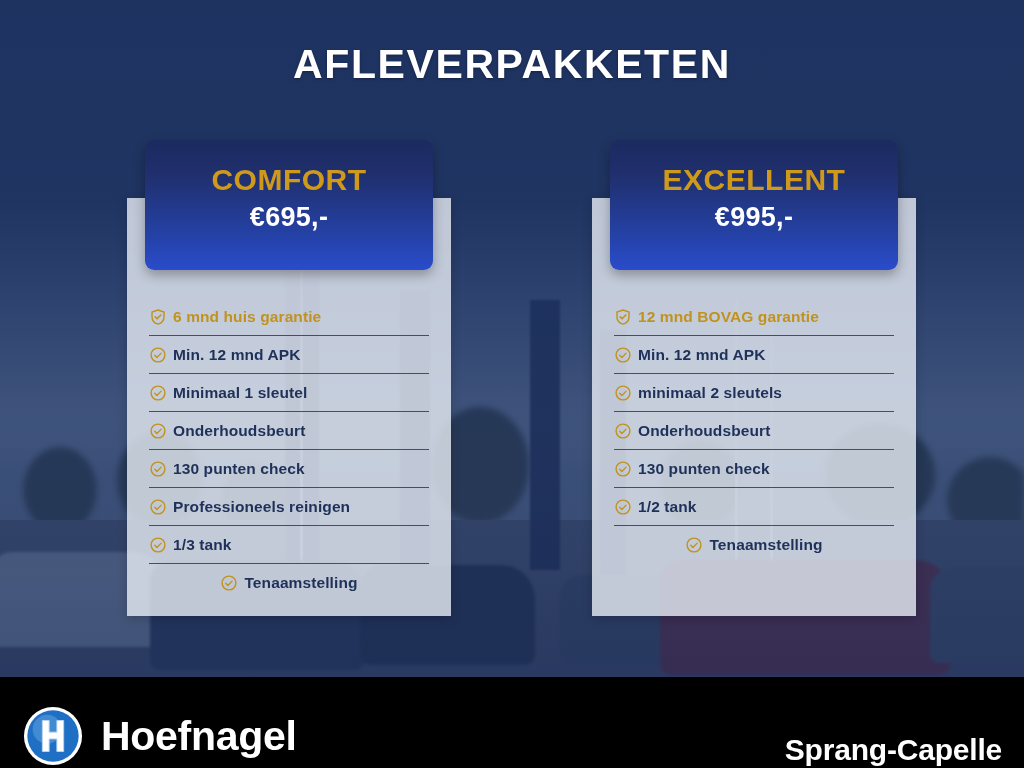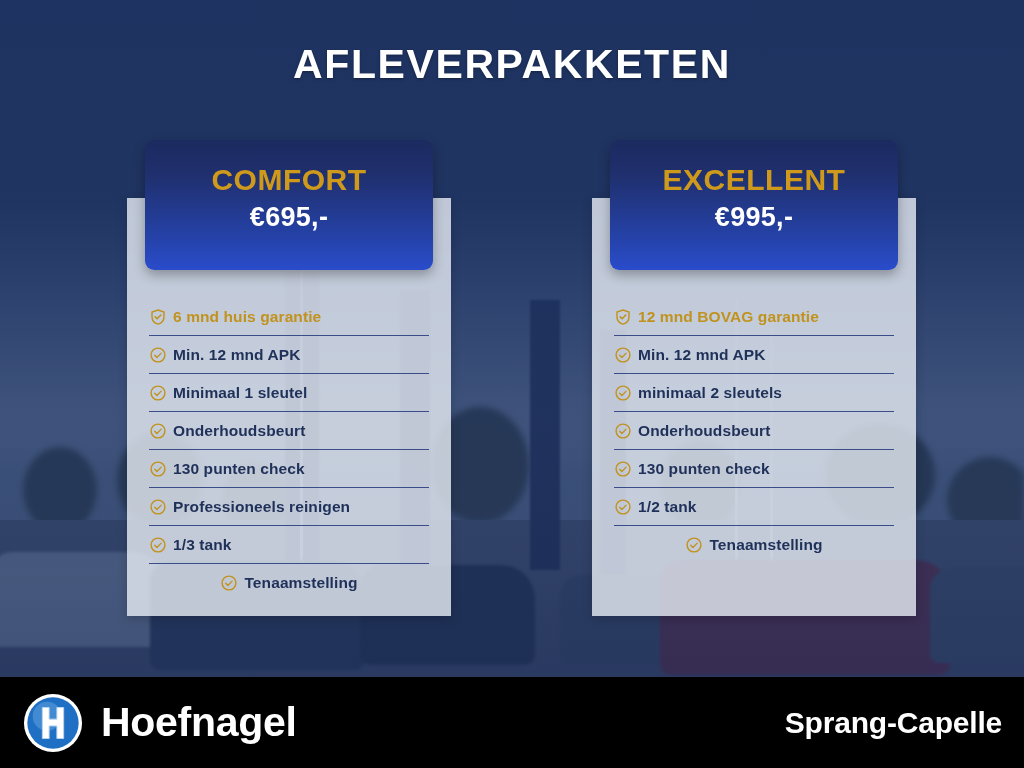--- a/index.html
+++ b/index.html
@@ -167,22 +167,22 @@
   .feature.highlight .feature-label { color: #c1921d; }
   .feature-icon { width: 18px; height: 18px; flex: 0 0 18px; display: block; }
 
   
   .footer {
     position: absolute;
     left: 0; right: 0; bottom: 0;
     height: 91px;
     background: #000000;
     display: flex;
-    align-items: center;
-    padding: 12px 22px;
+    align-items: flex-end;
+    padding: 1px 22px;
   }
   .brand { display: flex; align-items: center; gap: 17px; }
   .logo { width: 62px; height: 62px; display: block; flex: 0 0 62px; }
   .brand-name {
     color: #ffffff;
     font-size: 41px;
     font-weight: bold;
     letter-spacing: -0.3px;
   }
   .location {

